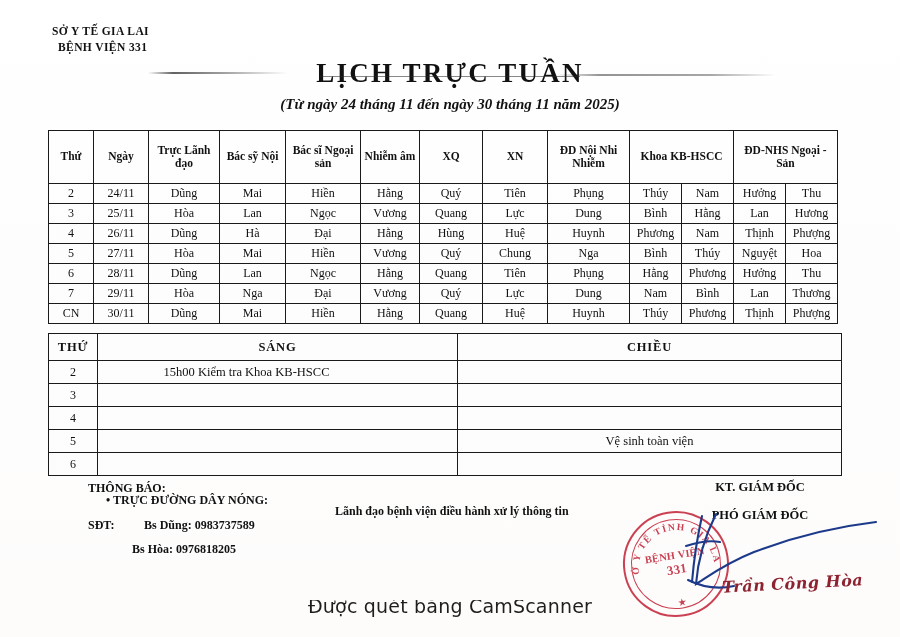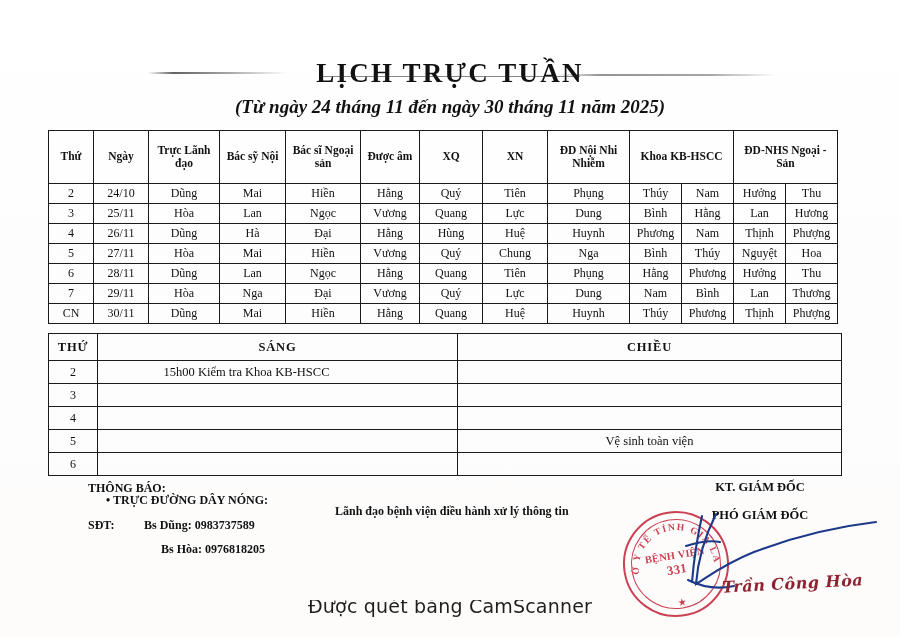--- a/index.html
+++ b/index.html
@@ -92,21 +92,21 @@
     content: "";
     position: absolute;
     left: 4px;
     right: 4px;
     top: 58%;
     height: 1px;
     background: rgba(40,40,40,0.55);
   }
   .doc-sub {
     margin-top: 7px;
-    font-size: 19px;
+    font-size: 15px;
     font-weight: bold;
     font-style: italic;
   }
 
   
   table {
     border-collapse: collapse;
     table-layout: fixed;
   }
   table td, table th {
@@ -178,21 +178,21 @@
     left: 88px;
     top: 482px;
     font-size: 12px;
     font-weight: bold;
     line-height: 1.0;
   }
   .notice-title { }
   .notice-hotline { margin-left: 18px; margin-bottom: 13px; }
   .notice-row { display: flex; margin-bottom: 12px; }
   .notice-label { width: 56px; }
-  .notice-phone2 { margin-left: 73px; }
+  .notice-phone2 { margin-left: 44px; }
 
   .mid-note {
     position: absolute;
     left: 335px;
     top: 504px;
     font-size: 12px;
     font-weight: bold;
   }
 
   .sign-block {
@@ -299,48 +299,52 @@
     height: 20px;
     overflow: hidden;
   }
   .watermark span { display: block; margin-top: -5px; }
 </style>
 </head>
 <body>
 
 <div class="page">
 
+  <div class="letterhead">
+    <div class="lh-line1">SỞ Y TẾ GIA LAI</div>
+    <div class="lh-line2">BỆNH VIỆN 331</div>
+  </div>
   <div class="scanline"></div>
   <div class="scanline2"></div>
 
   <div class="title-wrap">
     <div class="doc-title">LỊCH TRỰC TUẦN</div>
     <div class="doc-sub">(Từ ngày 24 tháng 11 đến ngày 30 tháng 11 năm 2025)</div>
   </div>
 
   <table id="duty-table">
     <thead>
       <tr>
         <th class="c-thu" rowspan="1">Thứ</th>
         <th class="c-ngay">Ngày</th>
         <th class="c-ld">Trực Lãnh đạo</th>
         <th class="c-bsn">Bác sỹ Nội</th>
         <th class="c-bsns">Bác sĩ Ngoại sản</th>
-        <th class="c-sa">Được âm</th>
+        <th class="c-sa">Nhiễm âm</th>
         <th class="c-xq">XQ</th>
         <th class="c-xn">XN</th>
         <th class="c-dd">ĐD Nội Nhi Nhiễm</th>
         <th colspan="2">Khoa KB-HSCC</th>
         <th colspan="2">ĐD-NHS Ngoại - Sản</th>
       </tr>
     </thead>
     <tbody id="duty-body">
         <tr>
           <td class="c-thu">2</td>
-          <td class="c-ngay">24/10</td>
+          <td class="c-ngay">24/11</td>
           <td class="c-ld">Dũng</td>
           <td class="c-bsn">Mai</td>
           <td class="c-bsns">Hiền</td>
           <td class="c-sa">Hằng</td>
           <td class="c-xq">Quý</td>
           <td class="c-xn">Tiên</td>
           <td class="c-dd">Phụng</td>
           <td class="c-kb1">Thúy</td>
           <td class="c-kb2">Nam</td>
           <td class="c-nhs1">Hưởng</td>

